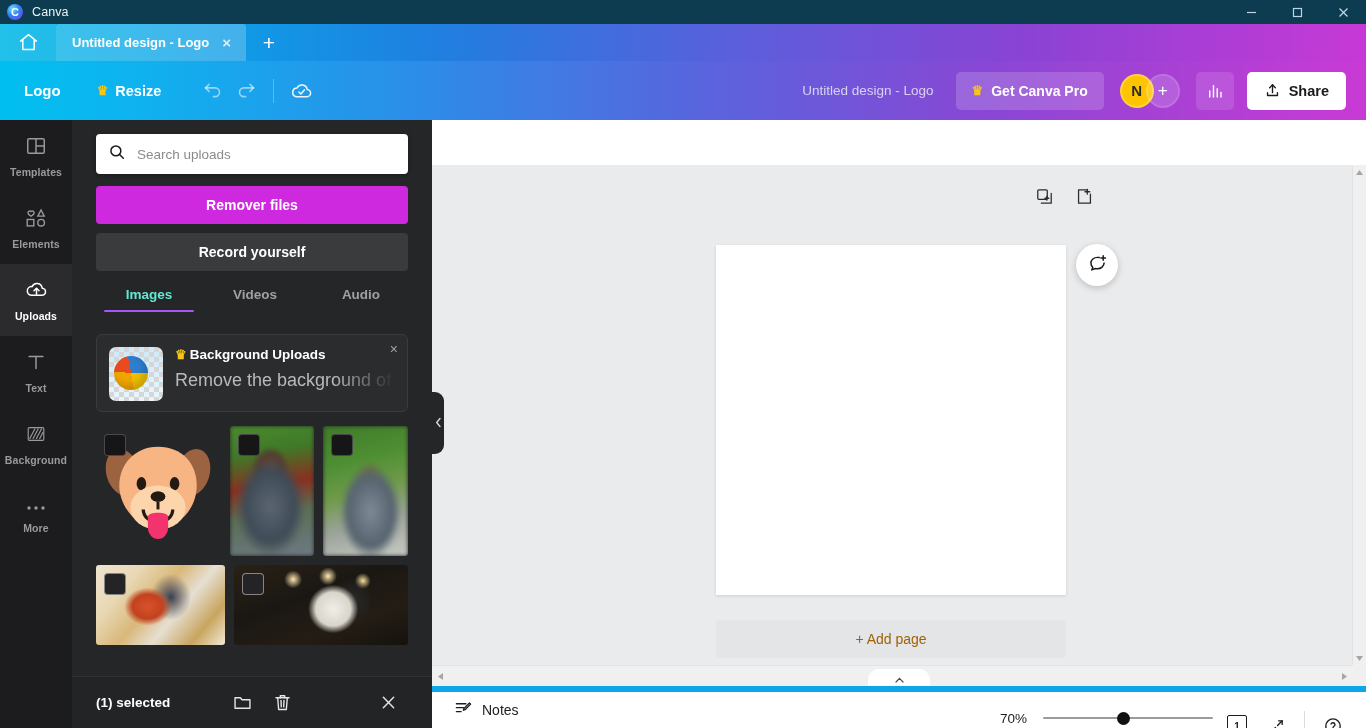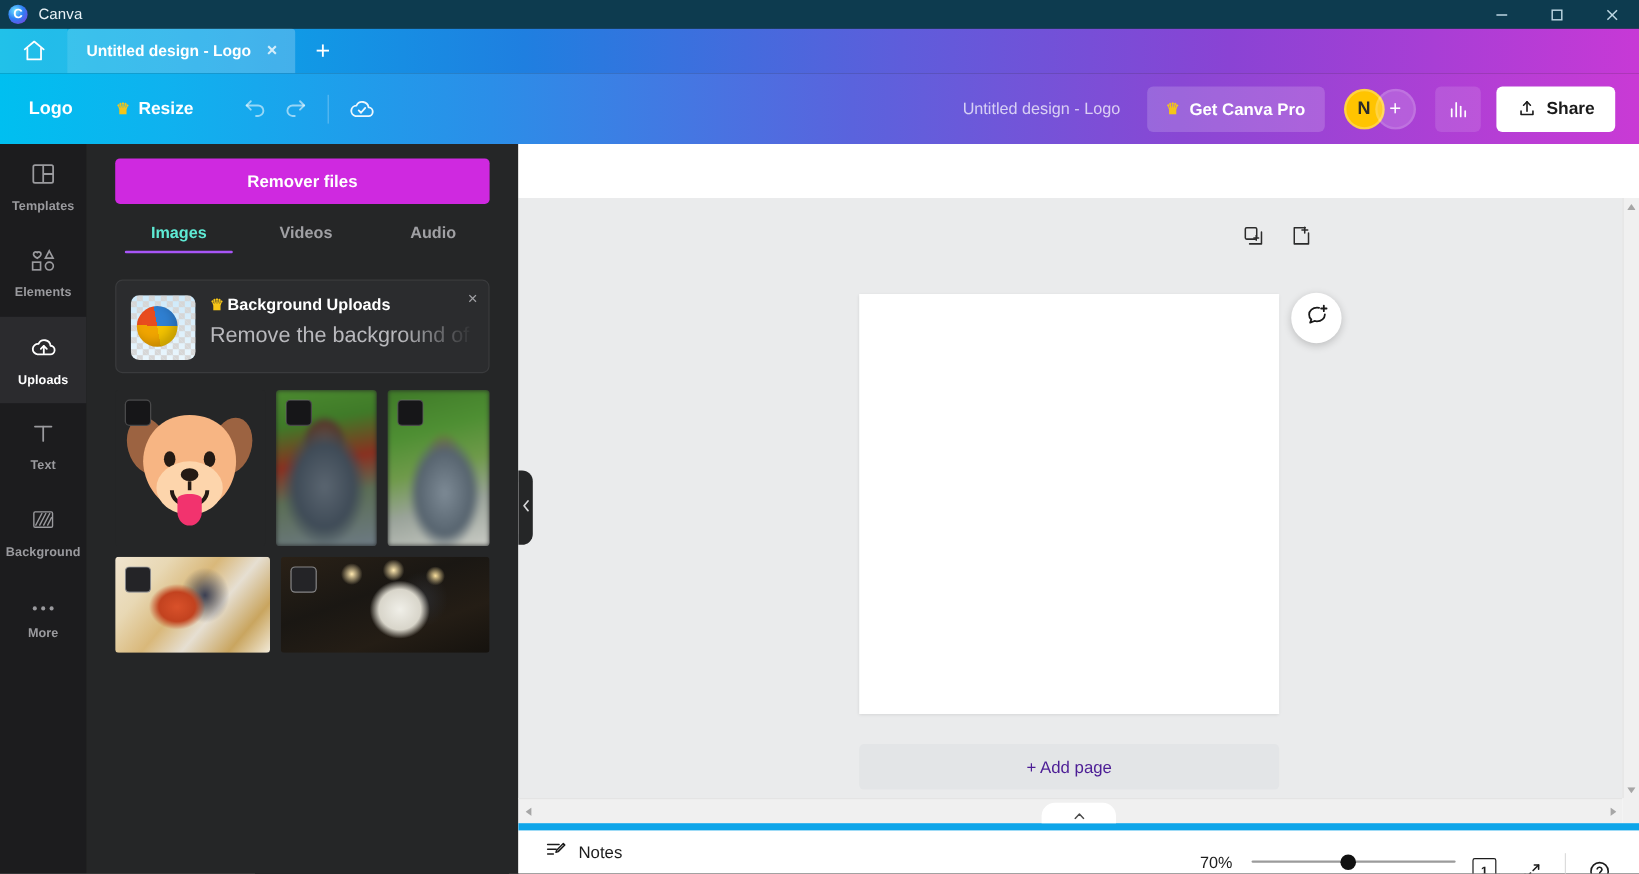--- a/index.html
+++ b/index.html
@@ -290,21 +290,21 @@
   }
   .comment-fab {
     position: absolute; left: 644px; top: 79px;
     width: 42px; height: 42px; border-radius: 50%;
     background: #fff; box-shadow: 0 2px 7px rgba(0,0,0,.2);
     display: flex; align-items: center; justify-content: center; color: #1a1a1a;
   }
   .add-page {
     position: absolute; left: 284px; top: 455px;
     width: 350px; height: 38px; border-radius: 4px;
-    background: #e3e5e7; color: #4c1d95;
+    background: #e3e5e7; color: #a16207;
     display: flex; align-items: center; justify-content: center;
     font-size: 14px;
   }
 
   
   .vscroll {
     position: absolute; top: 45px; right: 0; width: 14px; bottom: 63px;
     background: #f0f0f0; border-left: 1px solid #e2e2e2;
     display: flex; flex-direction: column; align-items: center;
   }
@@ -528,22 +528,34 @@
       </svg>
     </span>
     <span class="rail-label">More</span>
   </div>
 
 </div>
 
 <div class="panel">
   <div class="panel-scroll">
 
+    <div class="search-wrap">
+      <div class="search-box">
+        <span>
+          <svg width="18" height="18" viewBox="0 0 24 24" fill="none" stroke="#1a1a1a" stroke-width="2" stroke-linecap="round">
+            <circle cx="10.5" cy="10.5" r="6.6"></circle>
+              <line x1="15.4" y1="15.4" x2="20.4" y2="20.4"></line>
+          </svg>
+        </span>
+        <input type="text" placeholder="Search uploads" style="">
+      </div>
+    </div>
 
     <div class="btn-upload">Remover files</div>
+    <div class="btn-record">Record yourself</div>
 
     <div class="tabs">
       <div class="tab active">Images</div>
       <div class="tab">Videos</div>
       <div class="tab">Audio</div>
     </div>
 
     <div class="promo">
       <div class="promo-thumb">
         <div class="promo-ball"></div>
@@ -592,20 +604,43 @@
         </div>
         <div class="thumb th-d">
           <div class="sel-box lt"></div>
           <div class="ph-dance" style="position:absolute;inset:0"></div>
         </div>
       </div>
     </div>
 
   </div>
 
+  <div class="panel-actions">
+    <div class="sel-count">(1) selected</div>
+    <div class="pa-ico pa-gap1">
+      <svg width="21" height="21" viewBox="0 0 24 24" fill="none" stroke="currentColor" stroke-width="1.6" stroke-linejoin="round">
+        <path d="M3.5 18.5v-12h6l2 2.4h9v9.6Z"></path>
+      </svg>
+    </div>
+    <div class="pa-ico">
+      <svg width="21" height="21" viewBox="0 0 24 24" fill="none" stroke="currentColor" stroke-width="1.6" stroke-linecap="round" stroke-linejoin="round">
+        <path d="M4.5 6.5h15"></path>
+          <path d="M9.5 6.5V4.2h5v2.3"></path>
+        <path d="M6.5 6.5 7.6 20h8.8l1.1-13.5"></path>
+        <line x1="10.3" y1="9.6" x2="10.6" y2="17"></line>
+          <line x1="13.7" y1="9.6" x2="13.4" y2="17"></line>
+      </svg>
+    </div>
+    <div class="pa-ico pa-right">
+      <svg width="19" height="19" viewBox="0 0 24 24" fill="none" stroke="currentColor" stroke-width="1.8" stroke-linecap="round">
+        <line x1="5.5" y1="5.5" x2="18.5" y2="18.5"></line>
+          <line x1="18.5" y1="5.5" x2="5.5" y2="18.5"></line>
+      </svg>
+    </div>
+  </div>
 </div>
 
 <div class="collapse-handle">
   <span>
     <svg width="7" height="11" viewBox="0 0 7 11" fill="none" stroke="currentColor" stroke-width="1.4" stroke-linecap="round" stroke-linejoin="round">
       <polyline points="5,1.5 1.7,5.5 5,9.5"></polyline>
     </svg>
   </span>
 </div>
 

